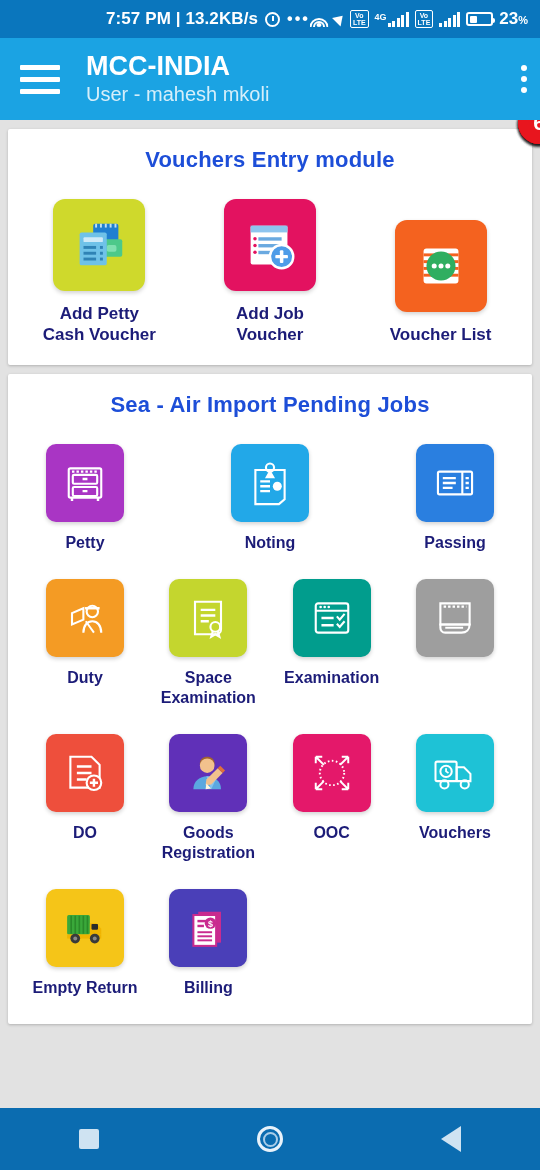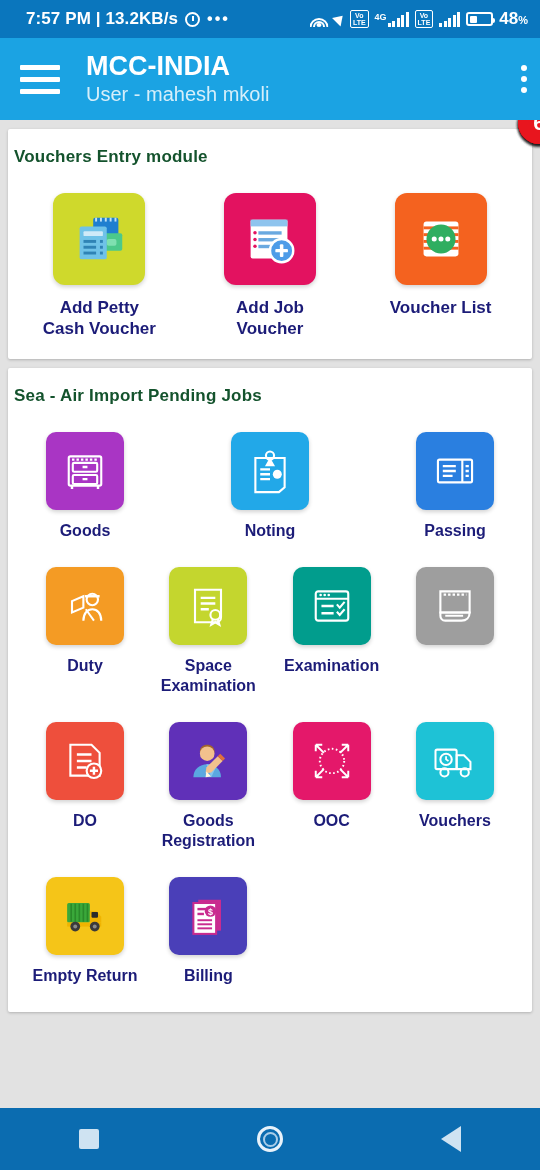--- a/index.html
+++ b/index.html
@@ -7,21 +7,21 @@
     width: 540px; height: 1170px;
     background: #e2e2e2;
     font-family: "Liberation Sans", sans-serif;
     overflow: hidden;
   }
   .phone { position: relative; width: 540px; height: 1170px; background: #e2e2e2; overflow: hidden; }
 
   
   .statusbar {
     height: 38px; background: #0a76bd; color: #fff;
-    display: flex; align-items: center; justify-content: space-between;
+    display: flex; align-items: center; justify-content: flex-end;
     padding: 0 12px 0 26px; font-size: 17px; font-weight: bold;
   }
   .sb-left { display: flex; align-items: center; gap: 7px; white-space: nowrap; }
   .sb-right { display: flex; align-items: center; gap: 6px; }
   .sb-text { letter-spacing: .1px; }
   .alarm { width: 15px; height: 15px; border: 2px solid #fff; border-radius: 50%; position: relative; }
   .alarm:before { content:""; position:absolute; left:5px; top:2px; width:2px; height:5px; background:#fff; }
   .dots3 { letter-spacing: 2px; font-size: 16px; line-height: 8px; }
 
   .wifi { position: relative; width: 19px; height: 15px; }
@@ -63,25 +63,25 @@
   .kebab { width: 8px; display: flex; flex-direction: column; gap: 5px; align-items: center; cursor: pointer; }
   .kebab i { width: 6px; height: 6px; background: #fff; border-radius: 50%; }
 
   
   .card {
     background: #fff; margin: 9px 8px; border-radius: 2px;
     box-shadow: 0 1px 3px rgba(0,0,0,.22);
     padding: 18px 6px 20px;
   }
   .card-title {
-    font-size: 17px; font-weight: bold; color: #14532d;
+    text-align: center; font-size: 22px; font-weight: bold; color: #1d4ed8;
     margin-bottom: 26px; letter-spacing: .2px;
   }
 
-  .grid3 { display: flex; justify-content: space-around; align-items: flex-start; }
+  .grid3 { display: flex; justify-content: space-around; align-items: flex-end; }
   .grid4 { display: flex; justify-content: space-between; padding: 0 18px; margin-bottom: 26px; }
   .grid4:last-child { margin-bottom: 0; }
 
   .item { width: 120px; display: flex; flex-direction: column; align-items: center; cursor: pointer; }
   .item4 { width: 106px; }
 
   .tile {
     width: 92px; height: 92px; border-radius: 12px; position: relative;
     display: flex; align-items: center; justify-content: center;
     box-shadow: 0 2px 4px rgba(0,0,0,.18);
@@ -153,21 +153,21 @@
       <span class="bars">
           <span></span>
           <span></span>
           <span></span>
           <span></span>
           <span></span>
         </span>
       <span class="battery">
           <i></i>
         </span>
-      <span class="pct"><span>48</span><small>%</small></span>
+      <span class="pct"><span>23</span><small>%</small></span>
     </div>
   </div>
 
   <div class="appbar">
     <div class="hamburger">
         <span></span>
         <span></span>
         <span></span>
       </div>
     <div class="titles">
@@ -273,21 +273,21 @@
             <svg class="svgicon" viewBox="0 0 64 64" fill="none" stroke="#fff" stroke-width="2.6">
               <rect x="12" y="14" width="40" height="36" rx="2"></rect>
               <rect x="17" y="22" width="30" height="11" rx="1.5"></rect>
               <rect x="17" y="37" width="30" height="11" rx="1.5"></rect>
               <path d="M29 27h6M29 42h6" stroke-width="3"></path>
               <path d="M16 50v4M48 50v4" stroke-width="3"></path>
               <path d="M16 18h32" stroke-dasharray="3 2.5"></path>
             </svg>
           </div>
           <div class="badge">17</div>
-          <div class="label">Goods</div>
+          <div class="label">Petty</div>
         </div>
 
         <div class="item item4">
           <div class="tile tile-sm" style="background:#22a8e8">
             <svg class="svgicon" viewBox="0 0 64 64" fill="none" stroke="#fff" stroke-width="2.6">
               <path d="M14 16h36v36l-7 6H14z"></path>
               <circle cx="32" cy="13" r="5"></circle>
               <path d="M32 18l-4 7h8z" fill="#fff"></path>
               <path d="M20 30h12M20 36h12M20 42h12" stroke-width="3"></path>
               <circle cx="41" cy="36" r="5.5" fill="#fff" stroke="none"></circle>

